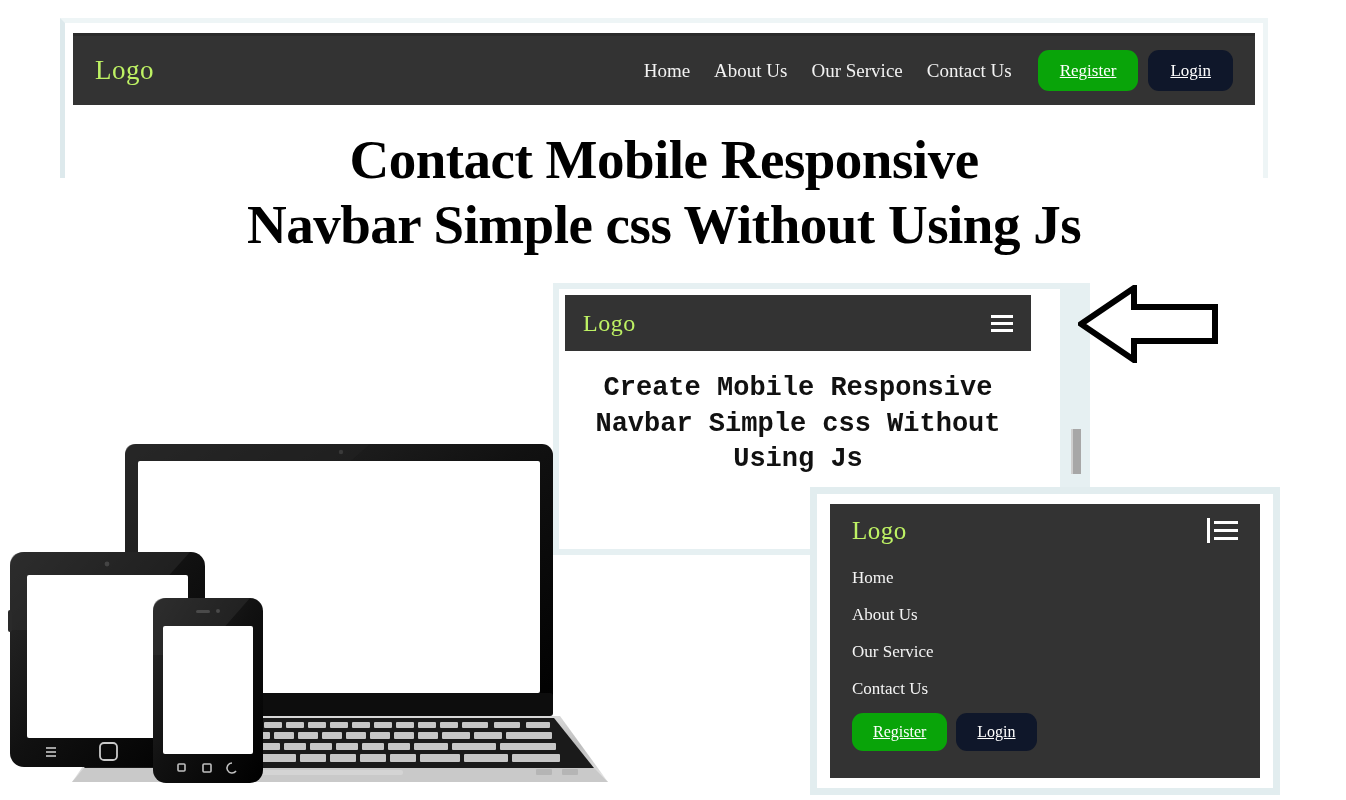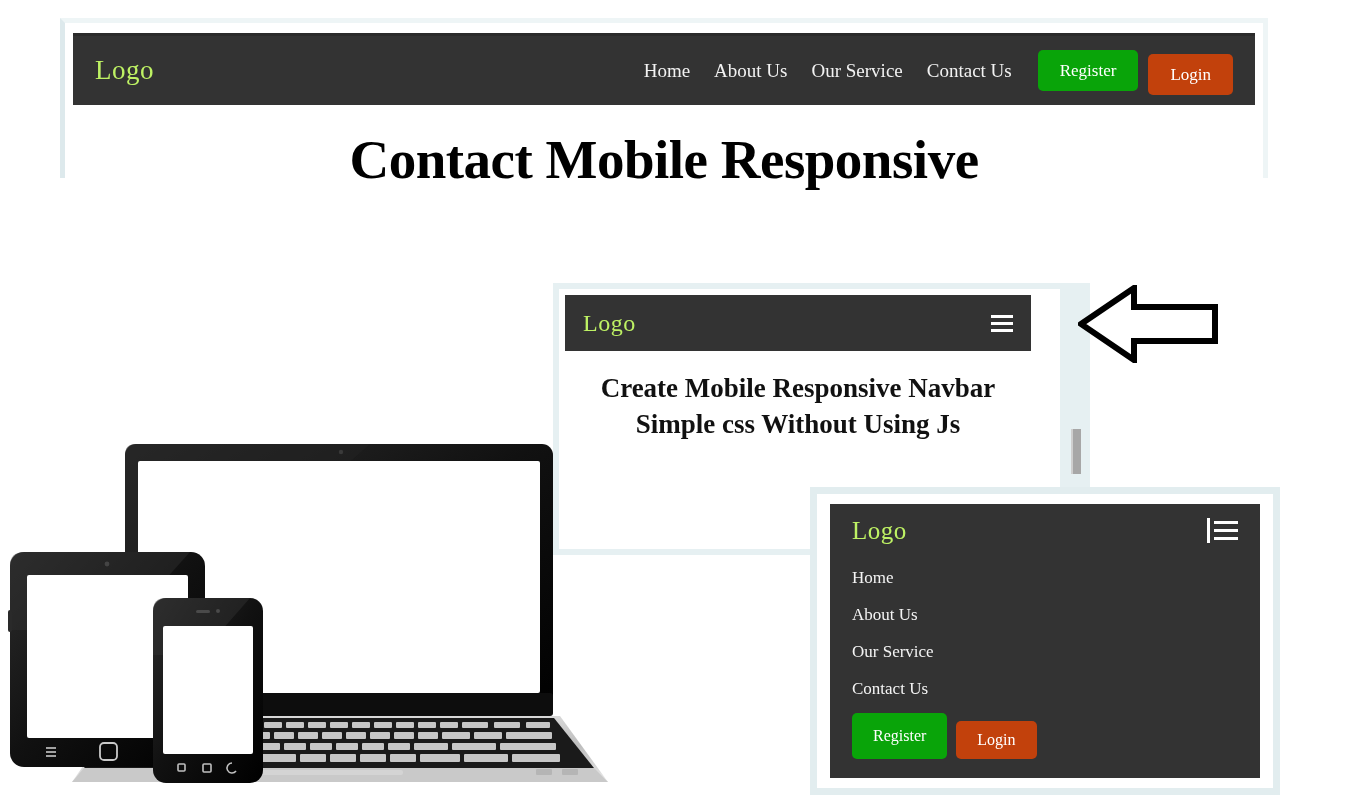--- a/index.html
+++ b/index.html
@@ -59,30 +59,31 @@
     gap: 24px;
   }
   .nav-link {
     color: #f2f2f2;
     font-size: 19px;
     white-space: nowrap;
     line-height: 1;
   }
   .btn {
     border: none;
-    border-radius: 5px;
+    border-radius: 11px;
     color: #ffffff;
     font-family: "Liberation Serif", "DejaVu Serif", serif;
     font-size: 17px;
     line-height: 1;
     cursor: pointer;
     white-space: nowrap;
+    text-decoration: underline;
   }
   .btn-register { background: #09a409; padding: 12px 22px; }
-  .btn-login    { background: #c2410c; padding: 12px 22px; margin-top: 8px; }
+  .btn-login    { background: #0f172a; padding: 12px 22px; }
   .nav-actions { display: flex; align-items: center; gap: 10px; margin-left: 26px; }
 
   
   #hero-heading {
     position: absolute;
     left: 60px;
     top: 128px;
     width: 1208px;
     text-align: center;
     font-size: 55px;
@@ -152,20 +153,21 @@
   #tablet-heading {
     position: absolute;
     left: 6px;
     top: 82px;
     width: 466px;
     text-align: center;
     font-size: 27px;
     font-weight: bold;
     line-height: 1.32;
     color: #111111;
+    font-family: Liberation Mono, monospace;
   }
 
   
   #mobile-panel {
     left: 810px;
     top: 487px;
     width: 470px;
     height: 308px;
     border: 7px solid #e2edef;
     background: #ffffff;
@@ -241,20 +243,21 @@
       <div class="nav-actions">
         <button class="btn btn-register">Register</button>
         <button class="btn btn-login">Login</button>
       </div>
     </div>
   </div>
 </div>
 
 <div id="hero-heading">
   <div>Contact Mobile Responsive</div>
+  <div>Navbar Simple css Without Using Js</div>
 </div>
 
 <div id="devices">
   <svg width="620" height="370" viewBox="0 0 620 370" xmlns="http://www.w3.org/2000/svg">
     <defs>
       <linearGradient id="lapBase" x1="0" y1="0" x2="0" y2="1">
         <stop offset="0%" stop-color="#d8d8d8"></stop>
         <stop offset="45%" stop-color="#bdbdbd"></stop>
         <stop offset="100%" stop-color="#e9e9e9"></stop>
       </linearGradient>

